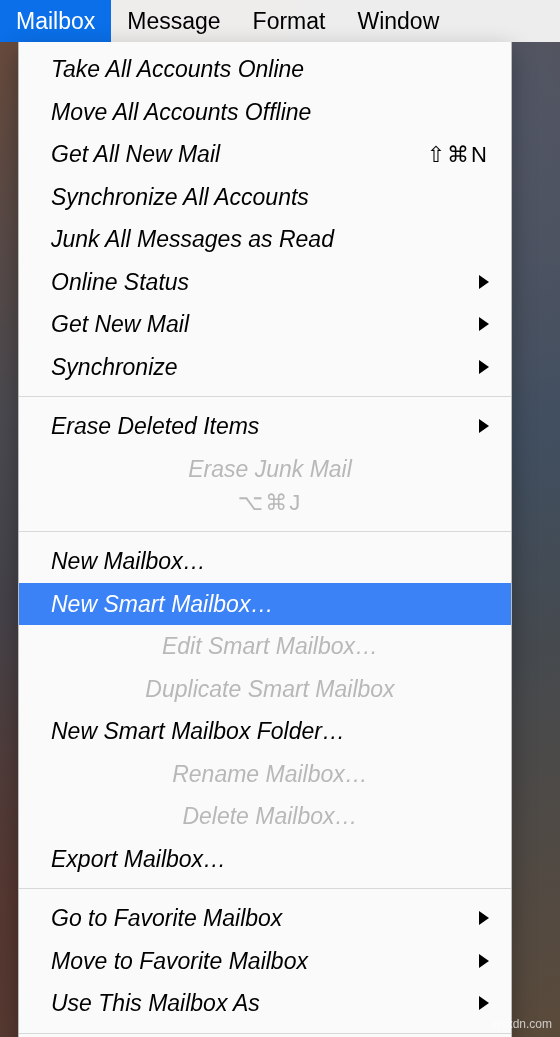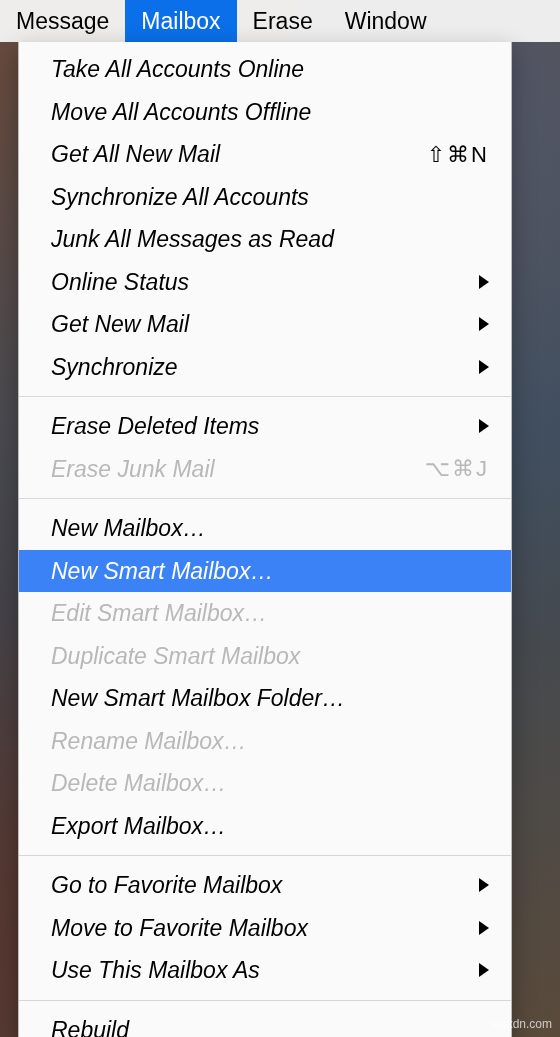--- a/index.html
+++ b/index.html
@@ -50,20 +50,21 @@
       align-items: center;
       padding: 4px 22px 4px 32px;
       font-size: 23px;
       line-height: 1.5;
       color: #000;
       cursor: default;
       position: relative;
     }
     .menu-item.disabled {
       color: #b8b8b8;
+      flex-direction: column;
     }
     .menu-item.highlighted {
       background: #3b82f6;
       color: #fff;
     }
     .menu-item .label {
       flex: 1;
       font-style: italic;
     }
     .menu-item .shortcut {
@@ -105,28 +106,28 @@
         radial-gradient(ellipse at 50% 50%, rgba(70,60,70,0.7), transparent 60%),
         linear-gradient(160deg, #6b4a3a, #3a4a5a, #5a4a3a);
     }
   </style>
 </head>
 <body>
 
 <div class="bg-texture"></div>
 
 <div class="menubar">
+  <div class="menubar-item active">
+    <span>Mailbox</span>
+  </div>
   <div class="menubar-item">
     <span>Message</span>
   </div>
-  <div class="menubar-item active">
-    <span>Mailbox</span>
-  </div>
   <div class="menubar-item">
-    <span>Erase</span>
+    <span>Format</span>
   </div>
   <div class="menubar-item">
     <span>Window</span>
   </div>
 </div>
 
 <div class="dropdown" id="dropdown">
     <div class="menu-item">
       <span class="label">Take All Accounts Online</span>
     </div>

